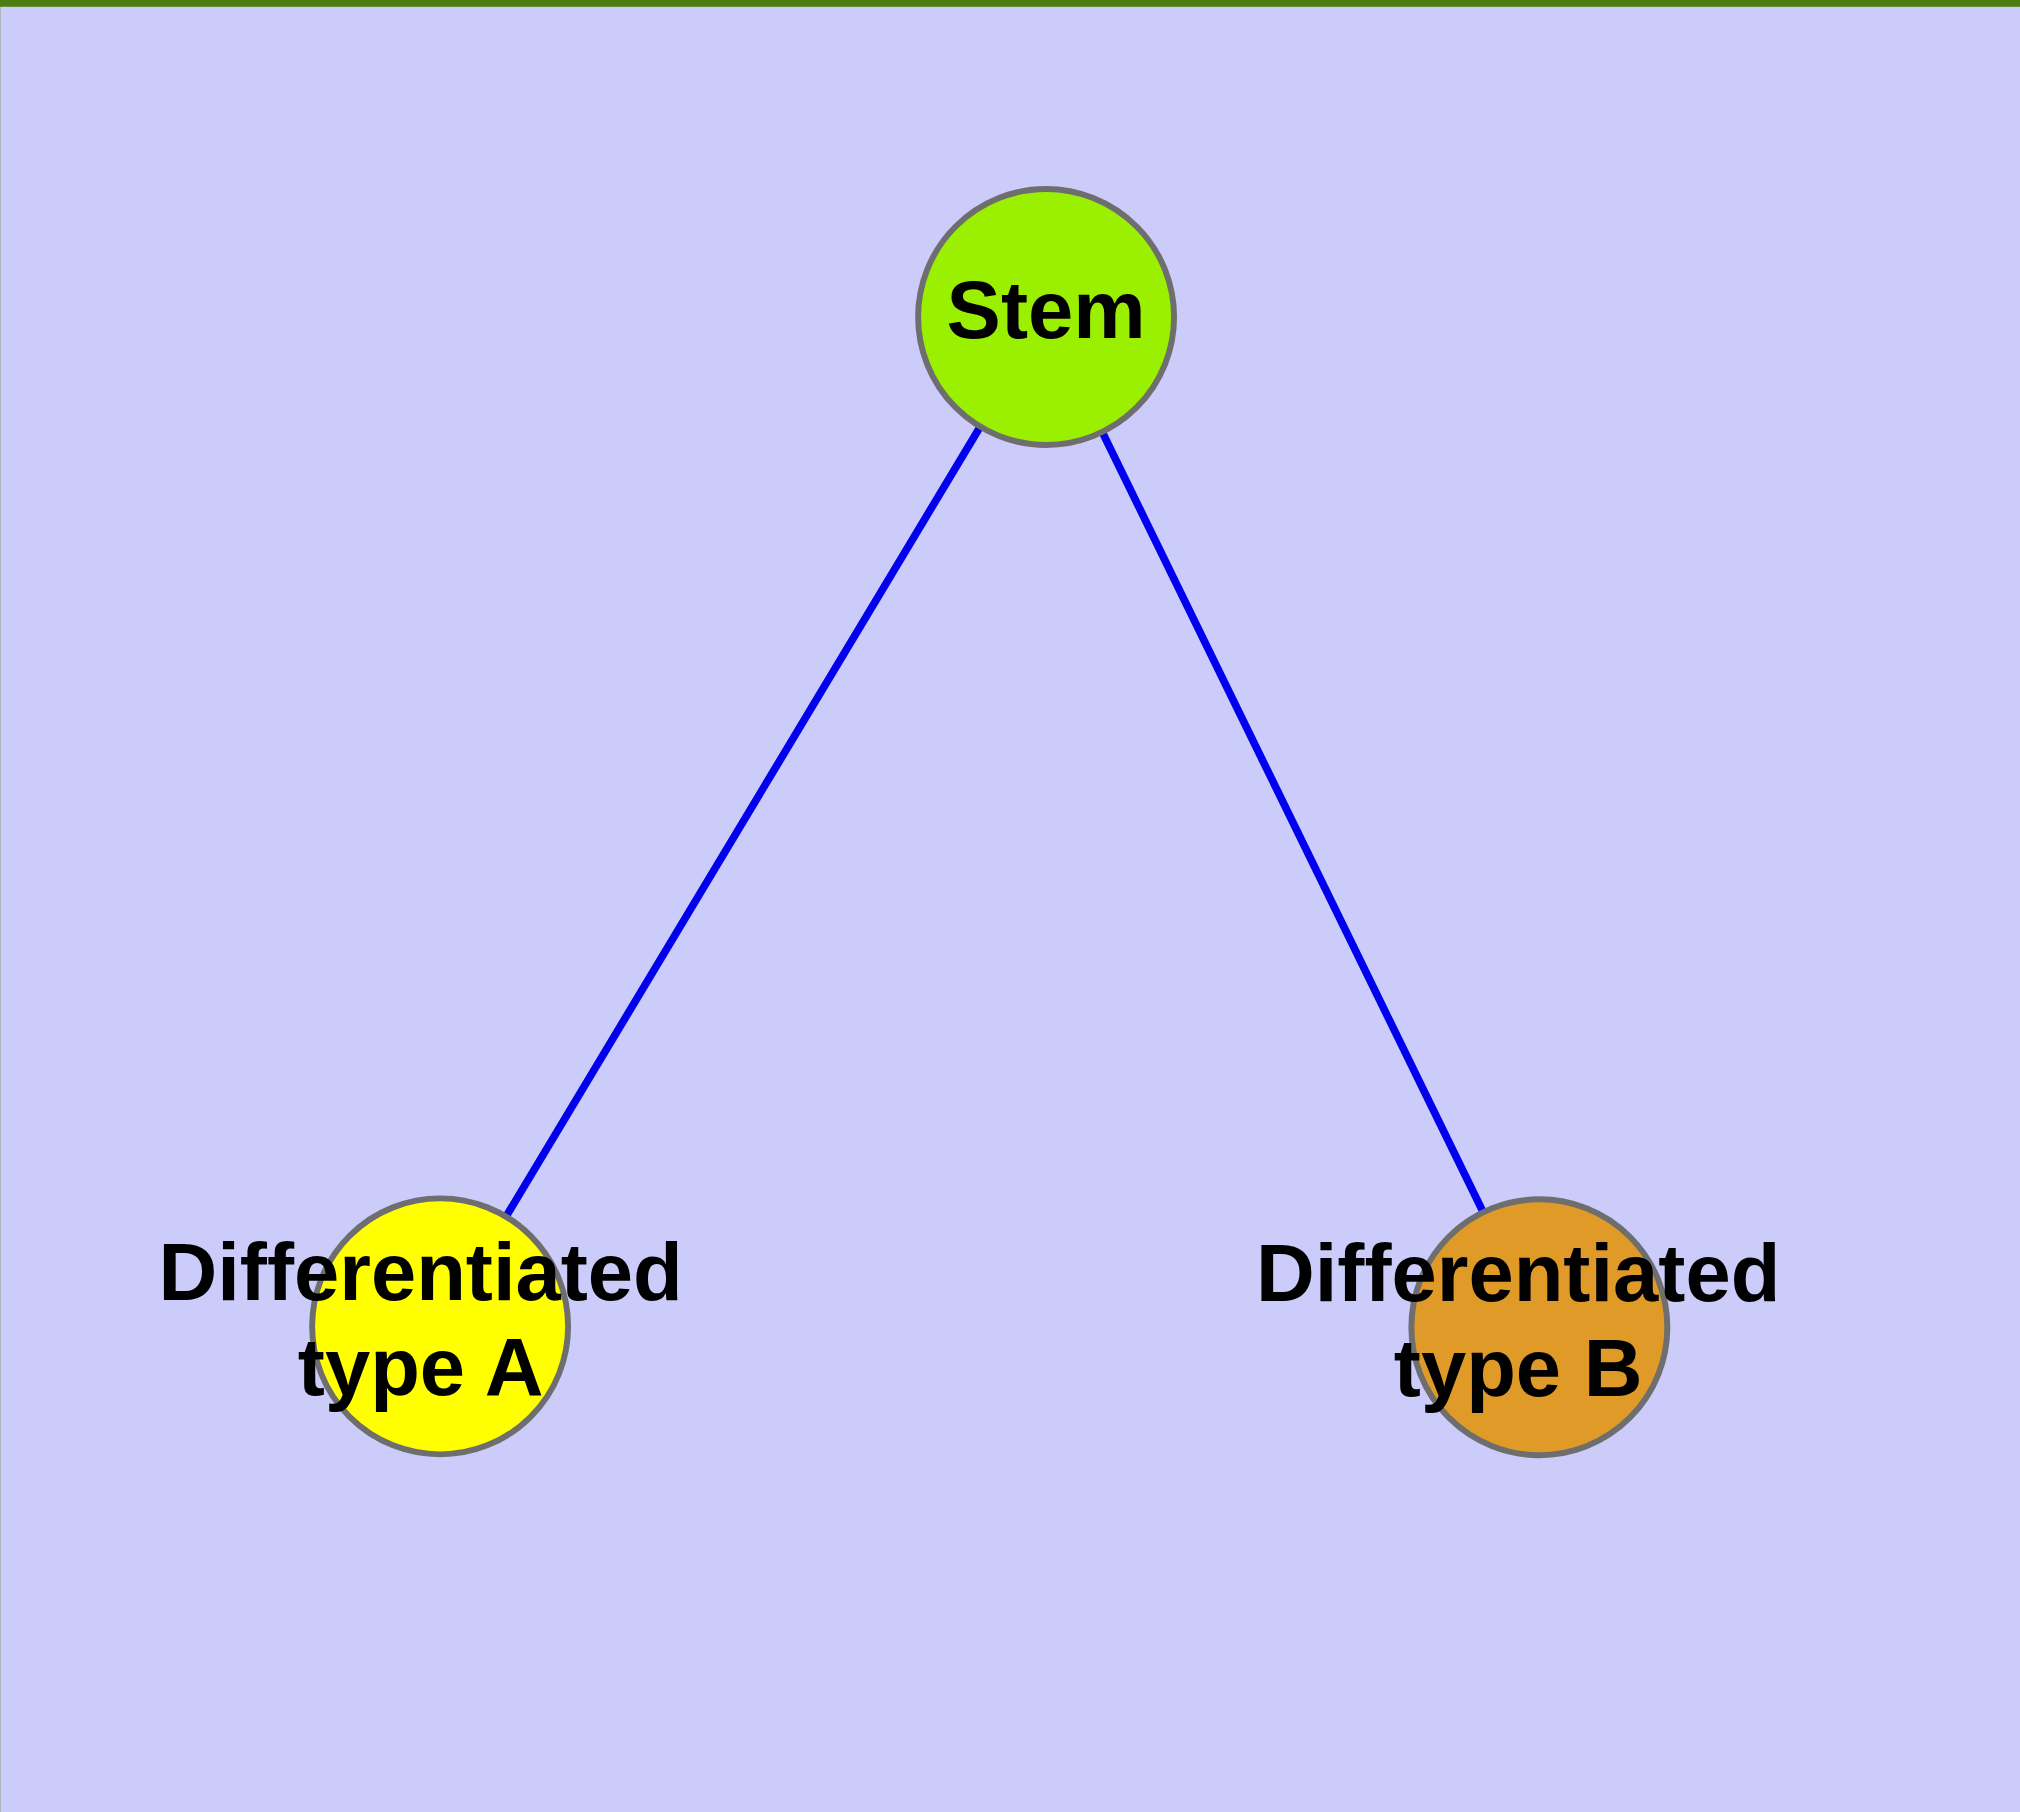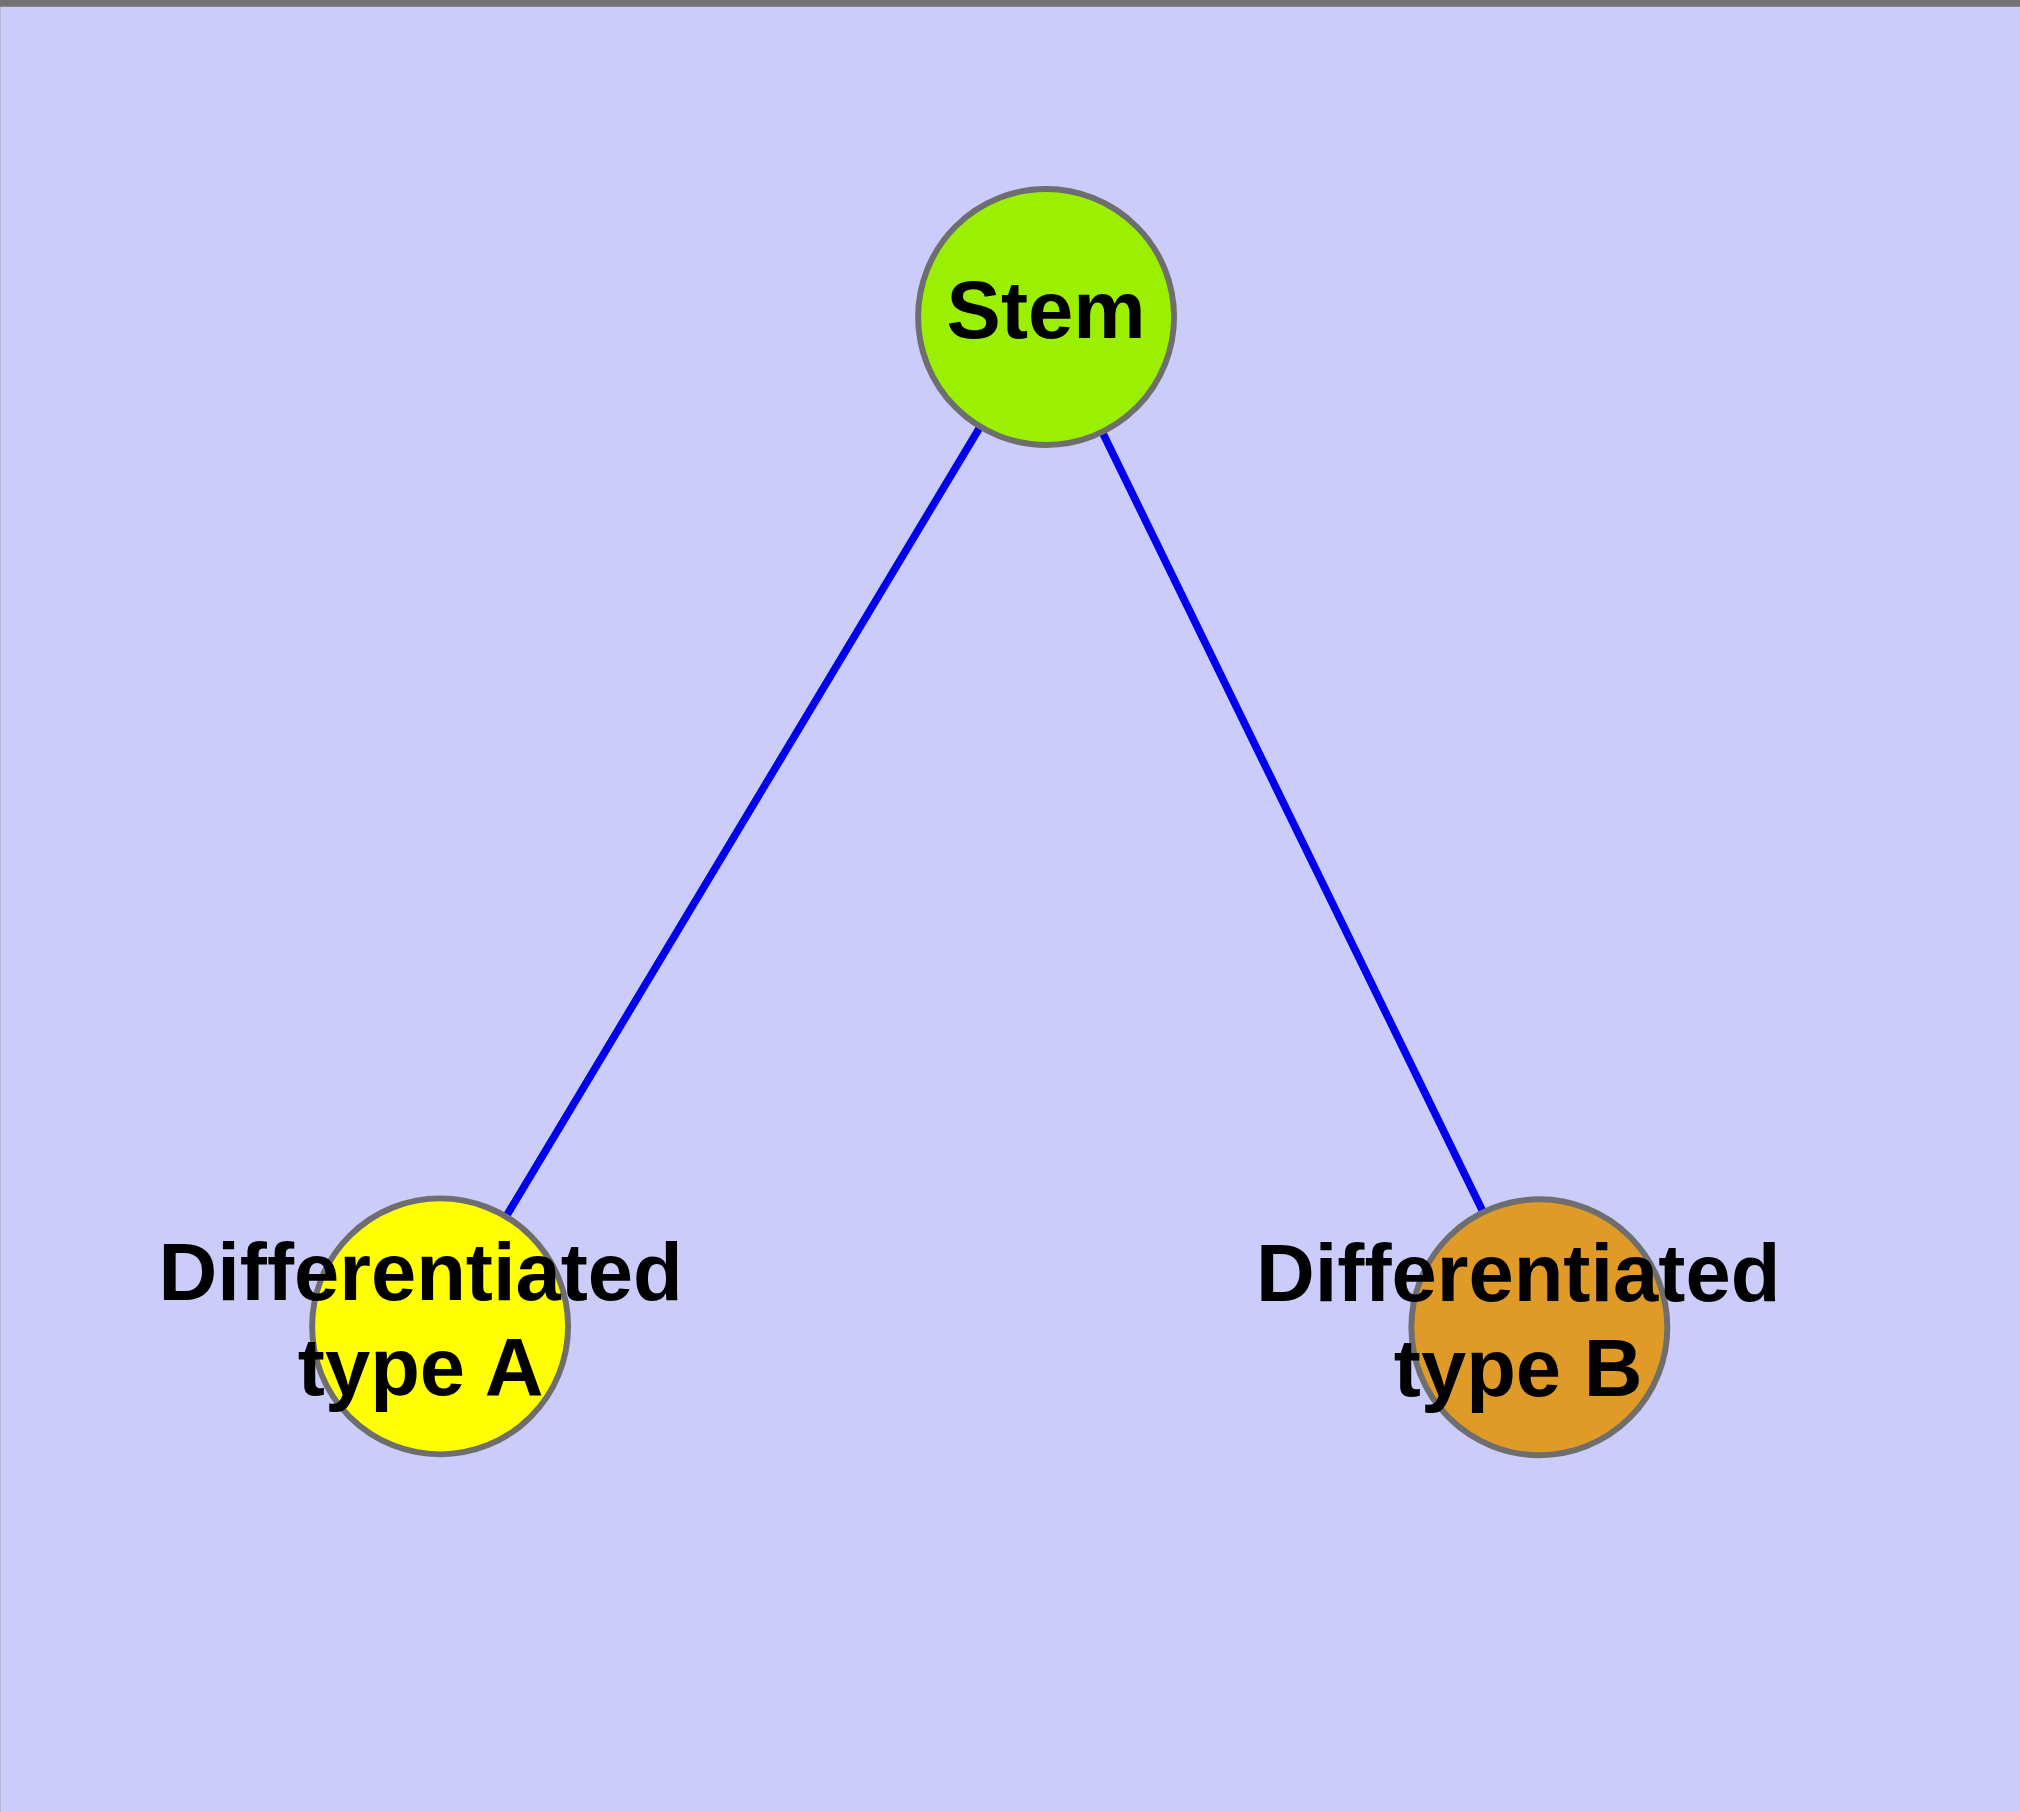--- a/index.html
+++ b/index.html
@@ -32,21 +32,21 @@
     font-family: "Liberation Sans", sans-serif;
     font-weight: bold;
     fill: #000000;
     text-anchor: middle;
     dominant-baseline: middle;
   }
 </style>
 </head>
 <body style="background: rgb(255, 255, 255); width: 2021px; height: 1812px;">
 
-<div id="canvas" style="background: #737373;">
+<div id="canvas" style="background: #4d7c0f;">
   <svg id="graph-svg" viewBox="0 0 2384 2138" xmlns="http://www.w3.org/2000/svg">
 
     <rect id="bg-rect" x="0" y="8" width="2384" height="2130" fill="#ccccfb"></rect>
 
     <g id="edges-layer">
         <line x1="1234" y1="374" x2="519" y2="1565" stroke="#0000ee" stroke-width="9" stroke-linecap="butt"></line>
         <line x1="1234" y1="374" x2="1816" y2="1566" stroke="#0000ee" stroke-width="9" stroke-linecap="butt"></line>
       </g>
     <g id="nodes-layer">
         <circle cx="1234" cy="374" r="151" fill="#9af000" stroke="#6e6e6e" stroke-width="7"></circle>

